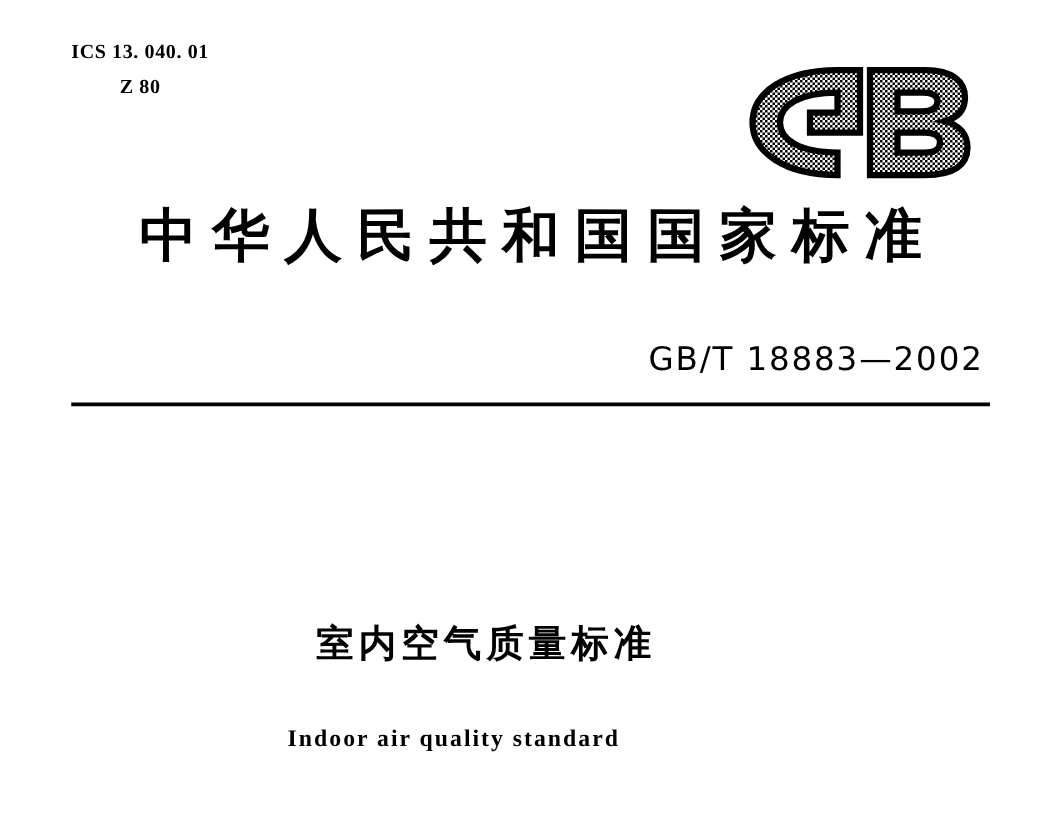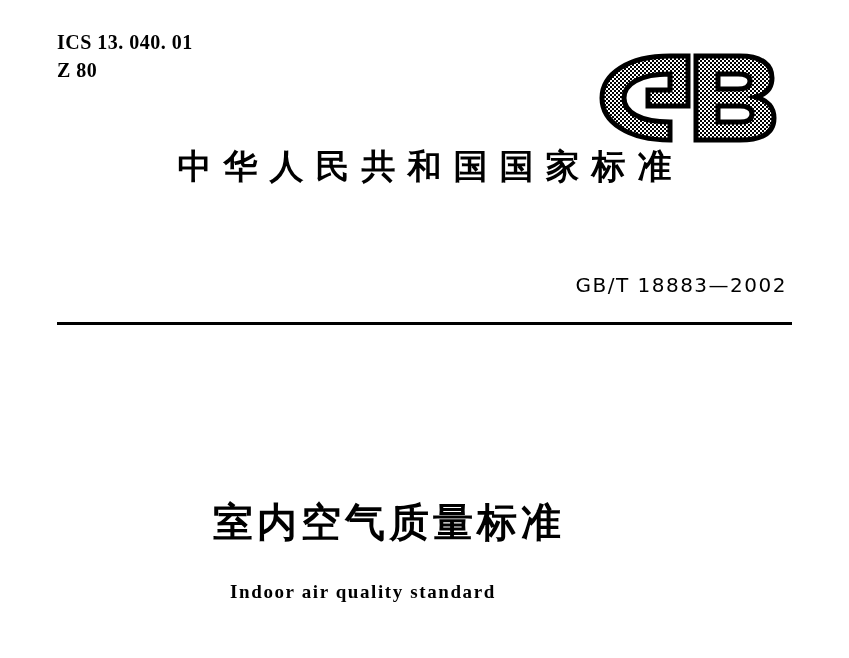--- a/index.html
+++ b/index.html
@@ -24,58 +24,59 @@
     height: 658px;
   }
 
   
   .ics-block {
     position: absolute;
     left: 57px;
     top: 28px;
     font-family: "Liberation Serif", serif;
     font-weight: bold;
-    font-size: 20px;
+    font-size: 16px;
     line-height: 28px;
     letter-spacing: 0.5px;
+    text-align: center;
   }
   .ics-line { white-space: pre; }
 
   
   .gb-emblem {
     position: absolute;
     left: 588px;
     top: 52px;
     width: 190px;
     height: 92px;
   }
   .gb-emblem svg { display: block; }
 
   
   .main-title {
     position: absolute;
     left: 0;
-    top: 144px;
+    top: 158px;
     width: 849px;
     text-align: center;
     font-family: "DejaVu Sans", sans-serif;
     font-weight: bold;
-    font-size: 34px;
+    font-size: 46px;
     letter-spacing: 12px;
     text-indent: 12px;
     white-space: nowrap;
   }
 
   
   .std-number {
     position: absolute;
     right: 62px;
     top: 273px;
     font-family: "DejaVu Sans", sans-serif;
-    font-size: 20px;
+    font-size: 26px;
     letter-spacing: 1.5px;
     white-space: nowrap;
   }
 
   
   .rule {
     position: absolute;
     left: 57px;
     top: 322px;
     width: 735px;
@@ -85,21 +86,21 @@
 
   
   .subject-cn {
     position: absolute;
     left: 0;
     top: 495px;
     width: 774px;
     text-align: center;
     font-family: "DejaVu Sans", sans-serif;
     font-weight: bold;
-    font-size: 40px;
+    font-size: 30px;
     letter-spacing: 4px;
     text-indent: 4px;
     white-space: nowrap;
   }
 
   
   .subject-en {
     position: absolute;
     left: 0;
     top: 581px;

